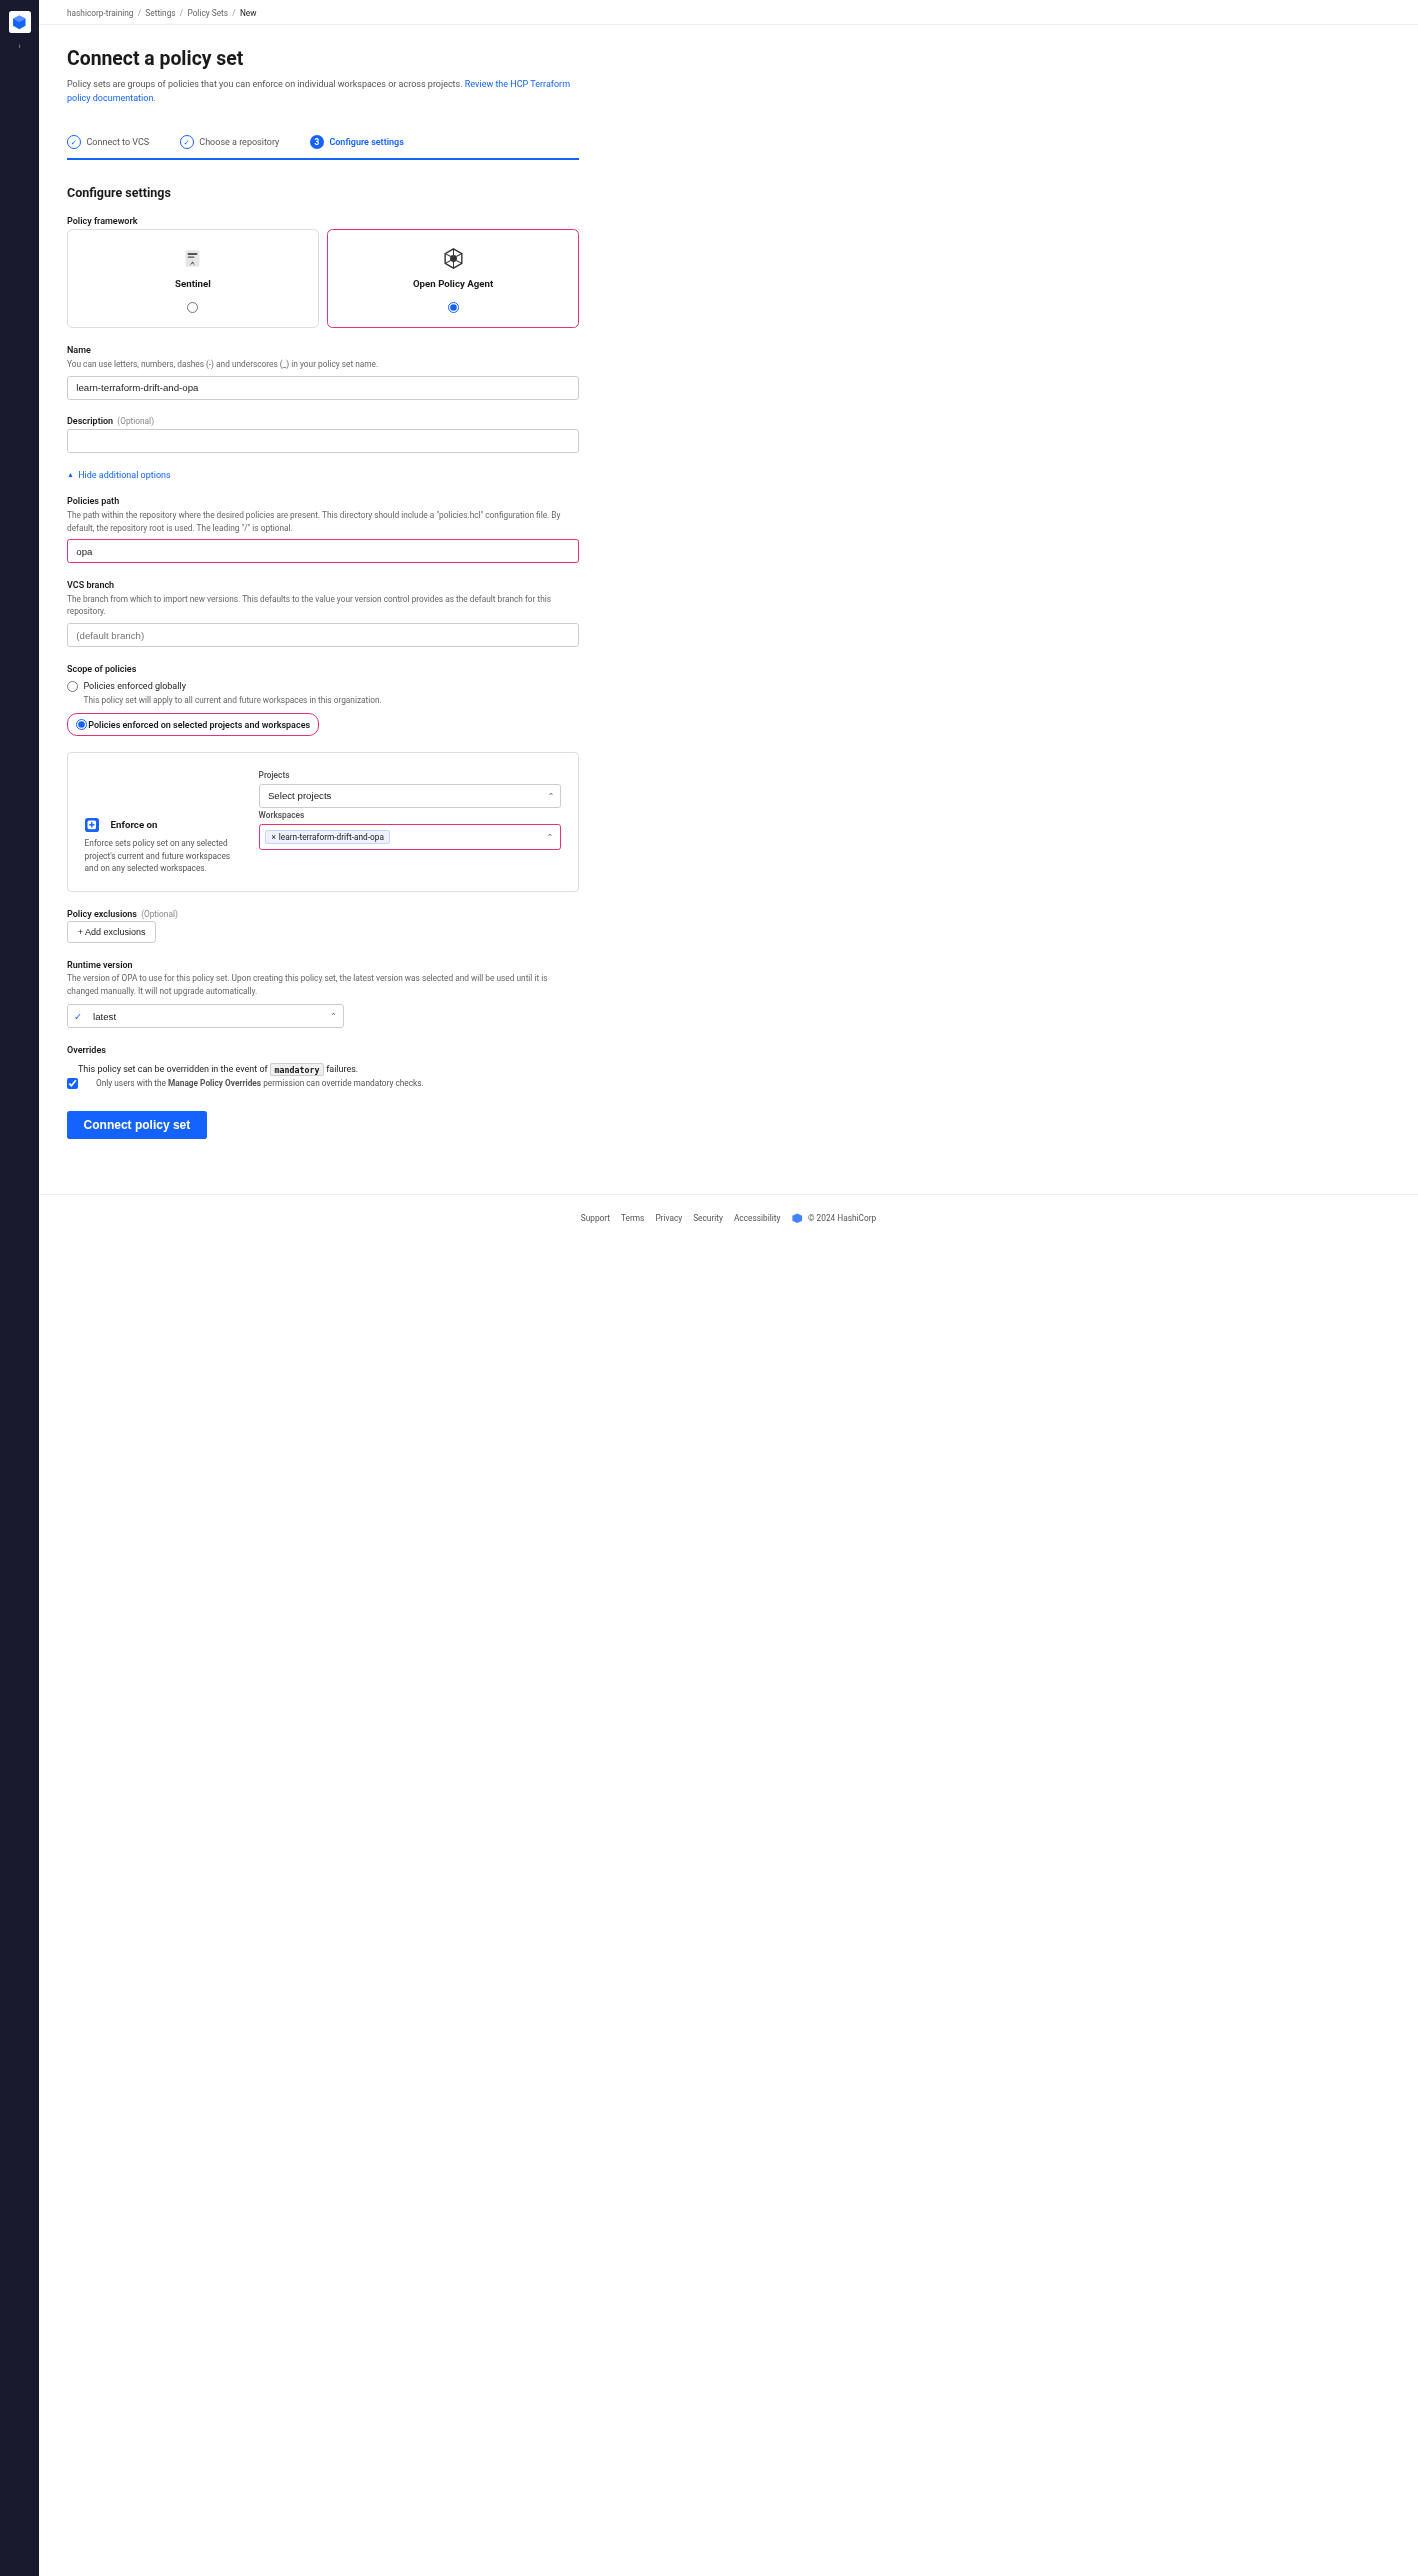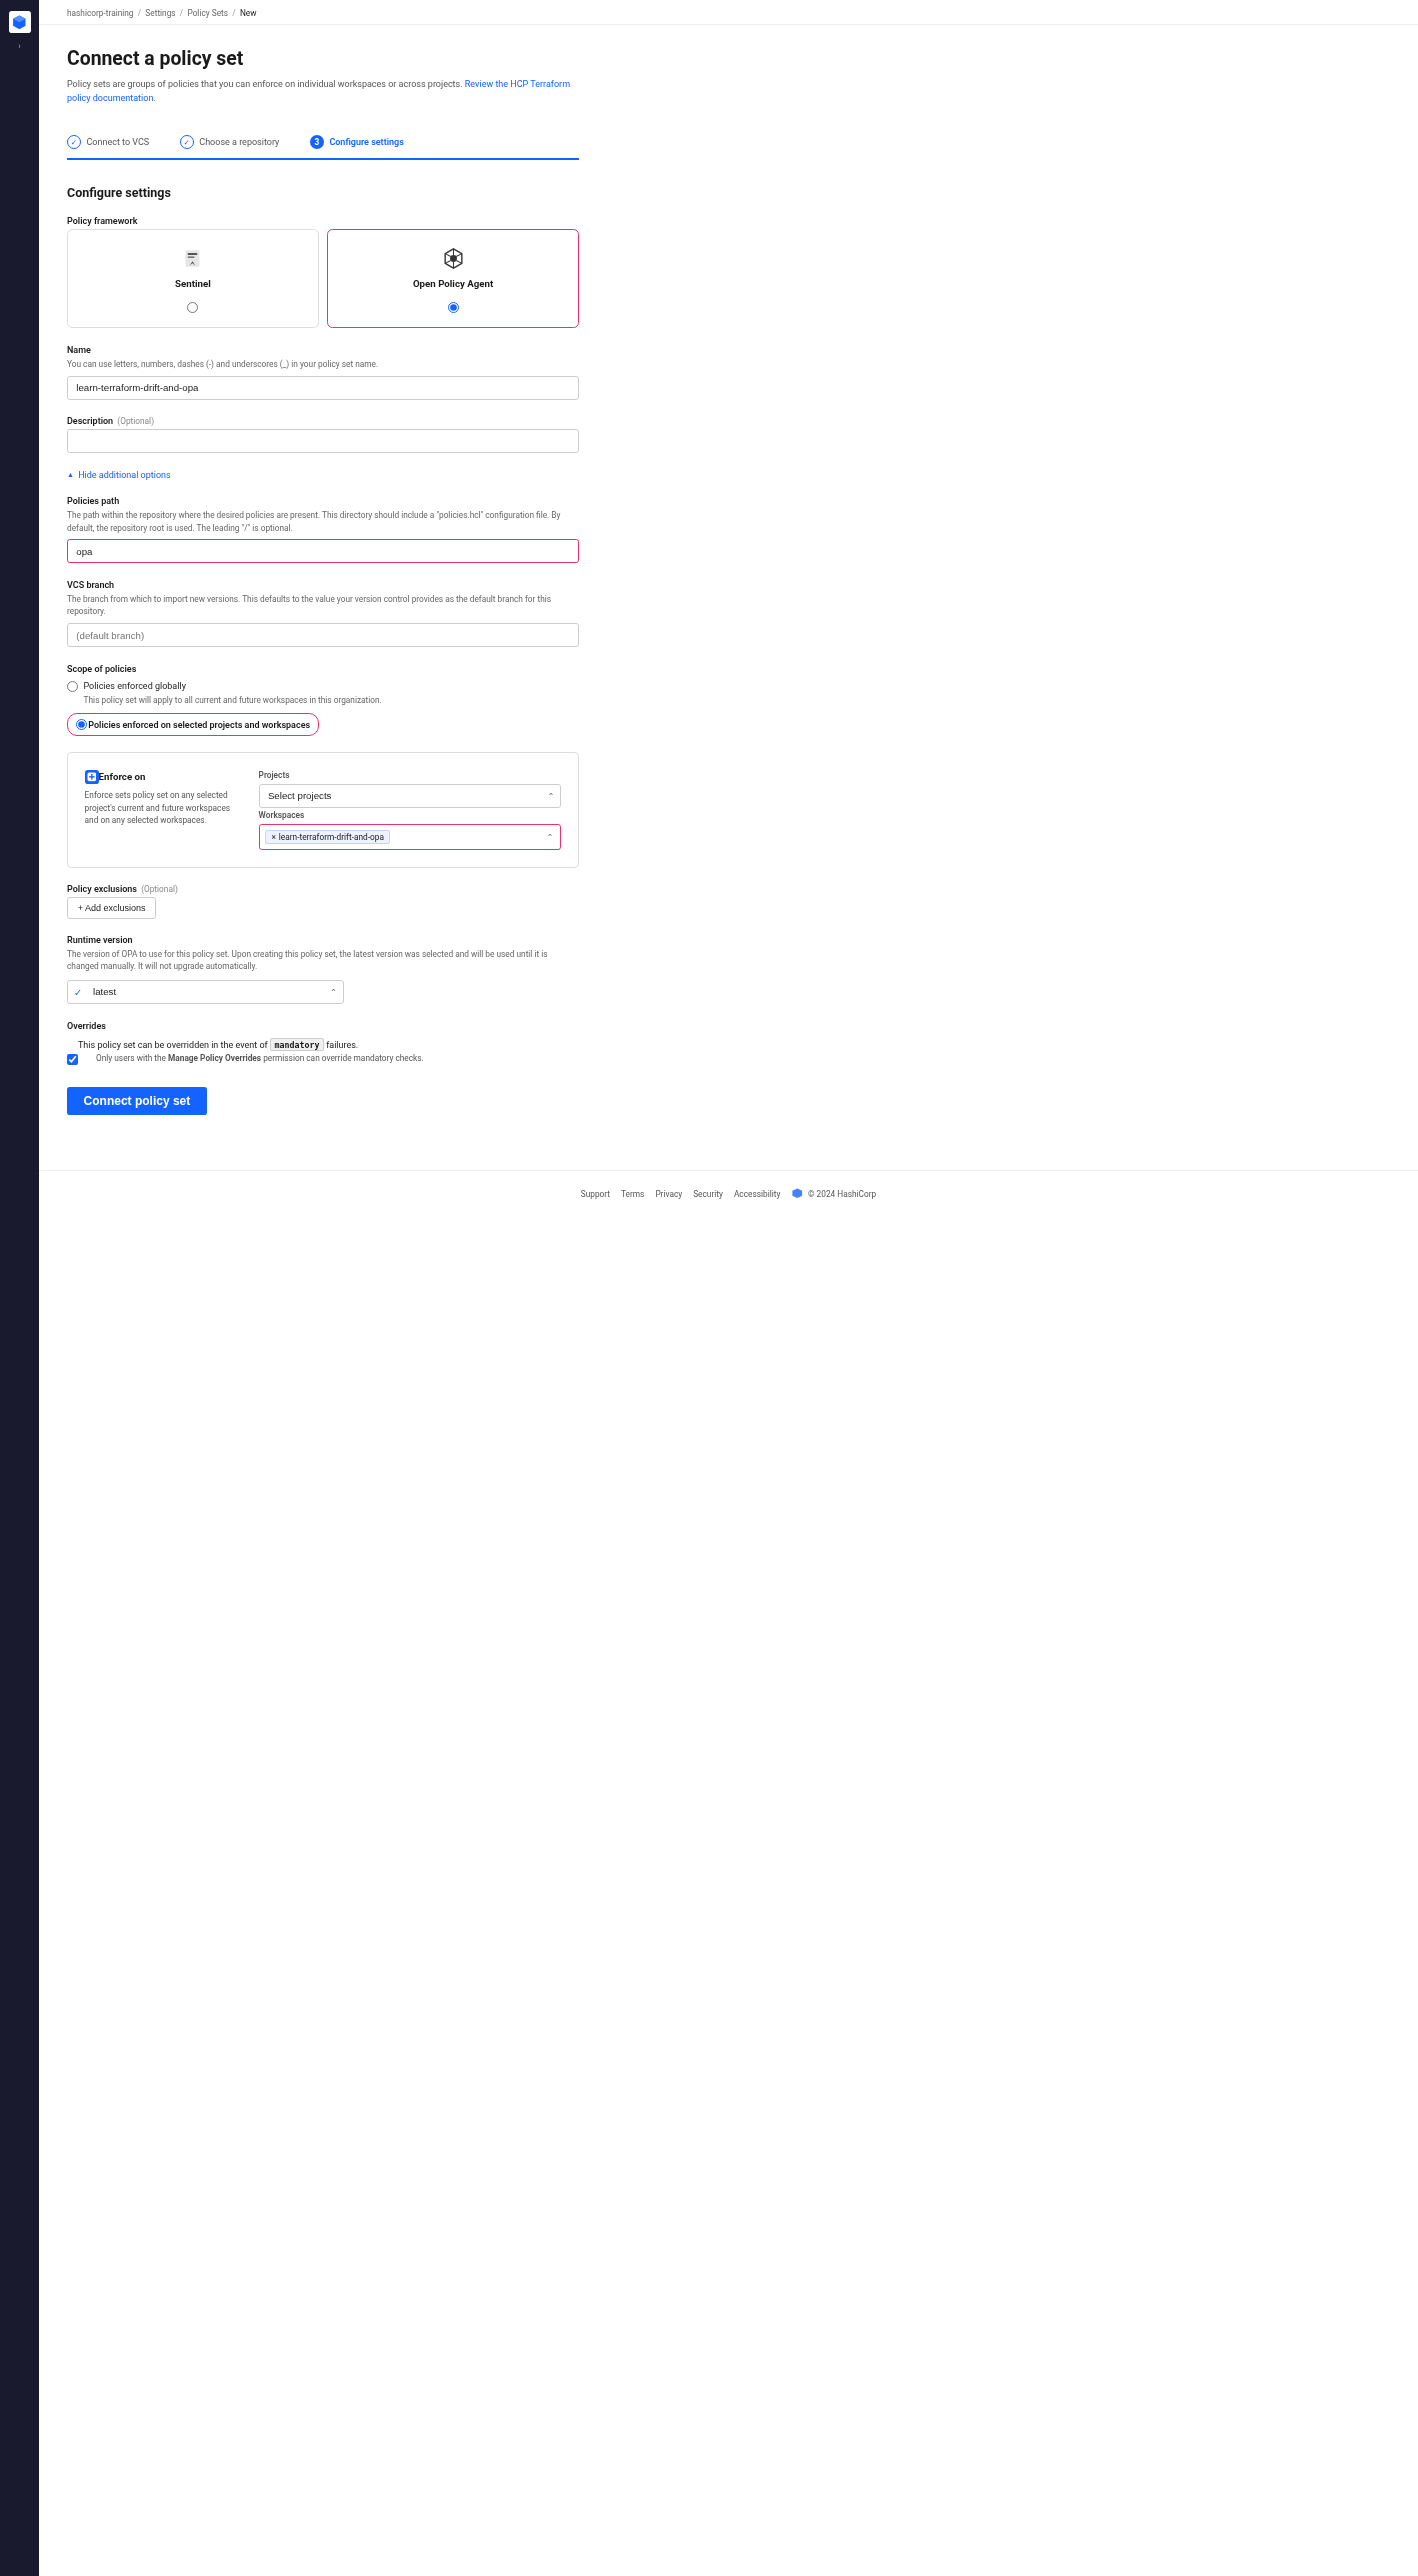--- a/index.html
+++ b/index.html
@@ -236,24 +236,25 @@
     }
     .enforce-left {
       flex: 0 0 152px;
     }
     .enforce-right {
       flex: 1;
     }
     .enforce-title {
       display: flex;
       align-items: center;
-      gap: 0;
+      gap: 12px;
       font-size: 9.7px;
       font-weight: 700;
       margin-bottom: 5.5px;
+      margin-top: 48px;
     }
     .enforce-icon {
       width: 14px;
       height: 14px;
       background: #1563ff;
       border-radius: 2.8px;
       display: flex;
       align-items: center;
       justify-content: center;
     }

